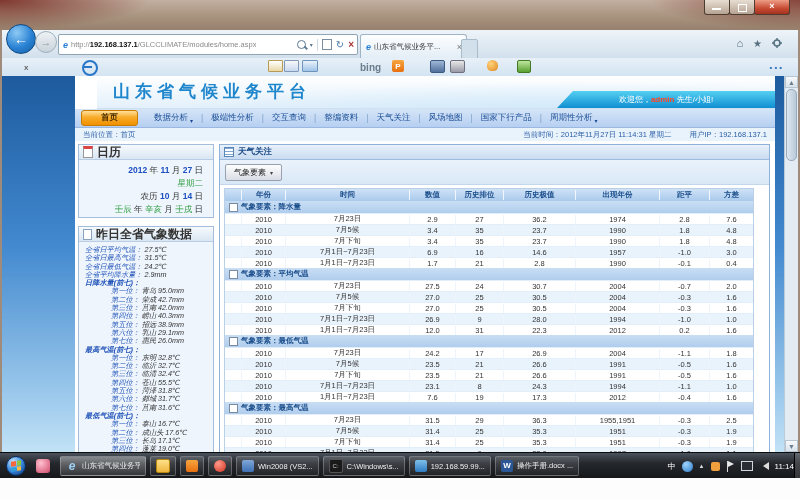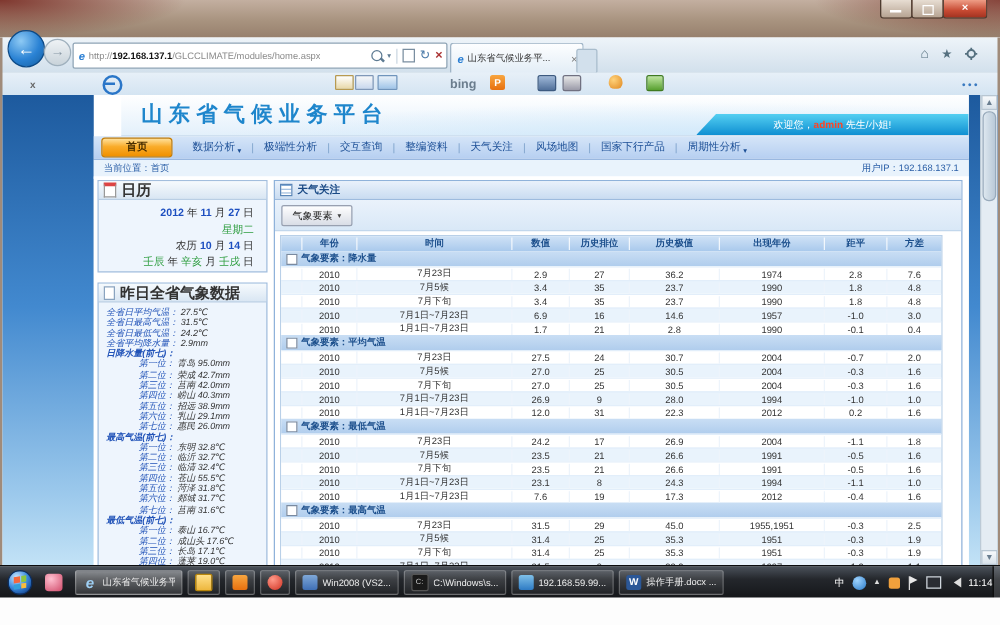--- a/index.html
+++ b/index.html
@@ -303,20 +303,21 @@
         <span class="nav-sep">|</span>
         <span class="nav-item">
             <span>周期性分析</span>
             <span class="nav-arrow">▾</span>
           </span>
       </div>
 
       <div class="breadcrumb">
         <span>当前位置：首页</span>
         <span class="bc-right">
+          <span>当前时间：2012年11月27日 11:14:31 星期二</span>
           <span>用户IP：192.168.137.1</span>
         </span>
       </div>
 
       <div class="pagebody">
 
         <div class="sidebar">
           <div class="panel cal-panel">
             <div class="panel-hd">
               <span class="ic-cal"></span>
@@ -589,21 +590,21 @@
                     <div class="cb"></div>
                   </div>
                   <div class="glabel">气象要素：最高气温</div>
                 </div>
                 <div class="trow tdata">
                   <div class="tc c0"></div>
                   <div class="tc c1">2010</div>
                   <div class="tc c2">7月23日</div>
                   <div class="tc c3">31.5</div>
                   <div class="tc c4">29</div>
-                  <div class="tc c5">45.0</div>
+                  <div class="tc c5">36.3</div>
                   <div class="tc c6">1955,1951</div>
                   <div class="tc c7">-0.3</div>
                   <div class="tc c8">2.5</div>
                 </div>
                 <div class="trow tdata alt">
                   <div class="tc c0"></div>
                   <div class="tc c1">2010</div>
                   <div class="tc c2">7月5候</div>
                   <div class="tc c3">31.4</div>
                   <div class="tc c4">25</div>

